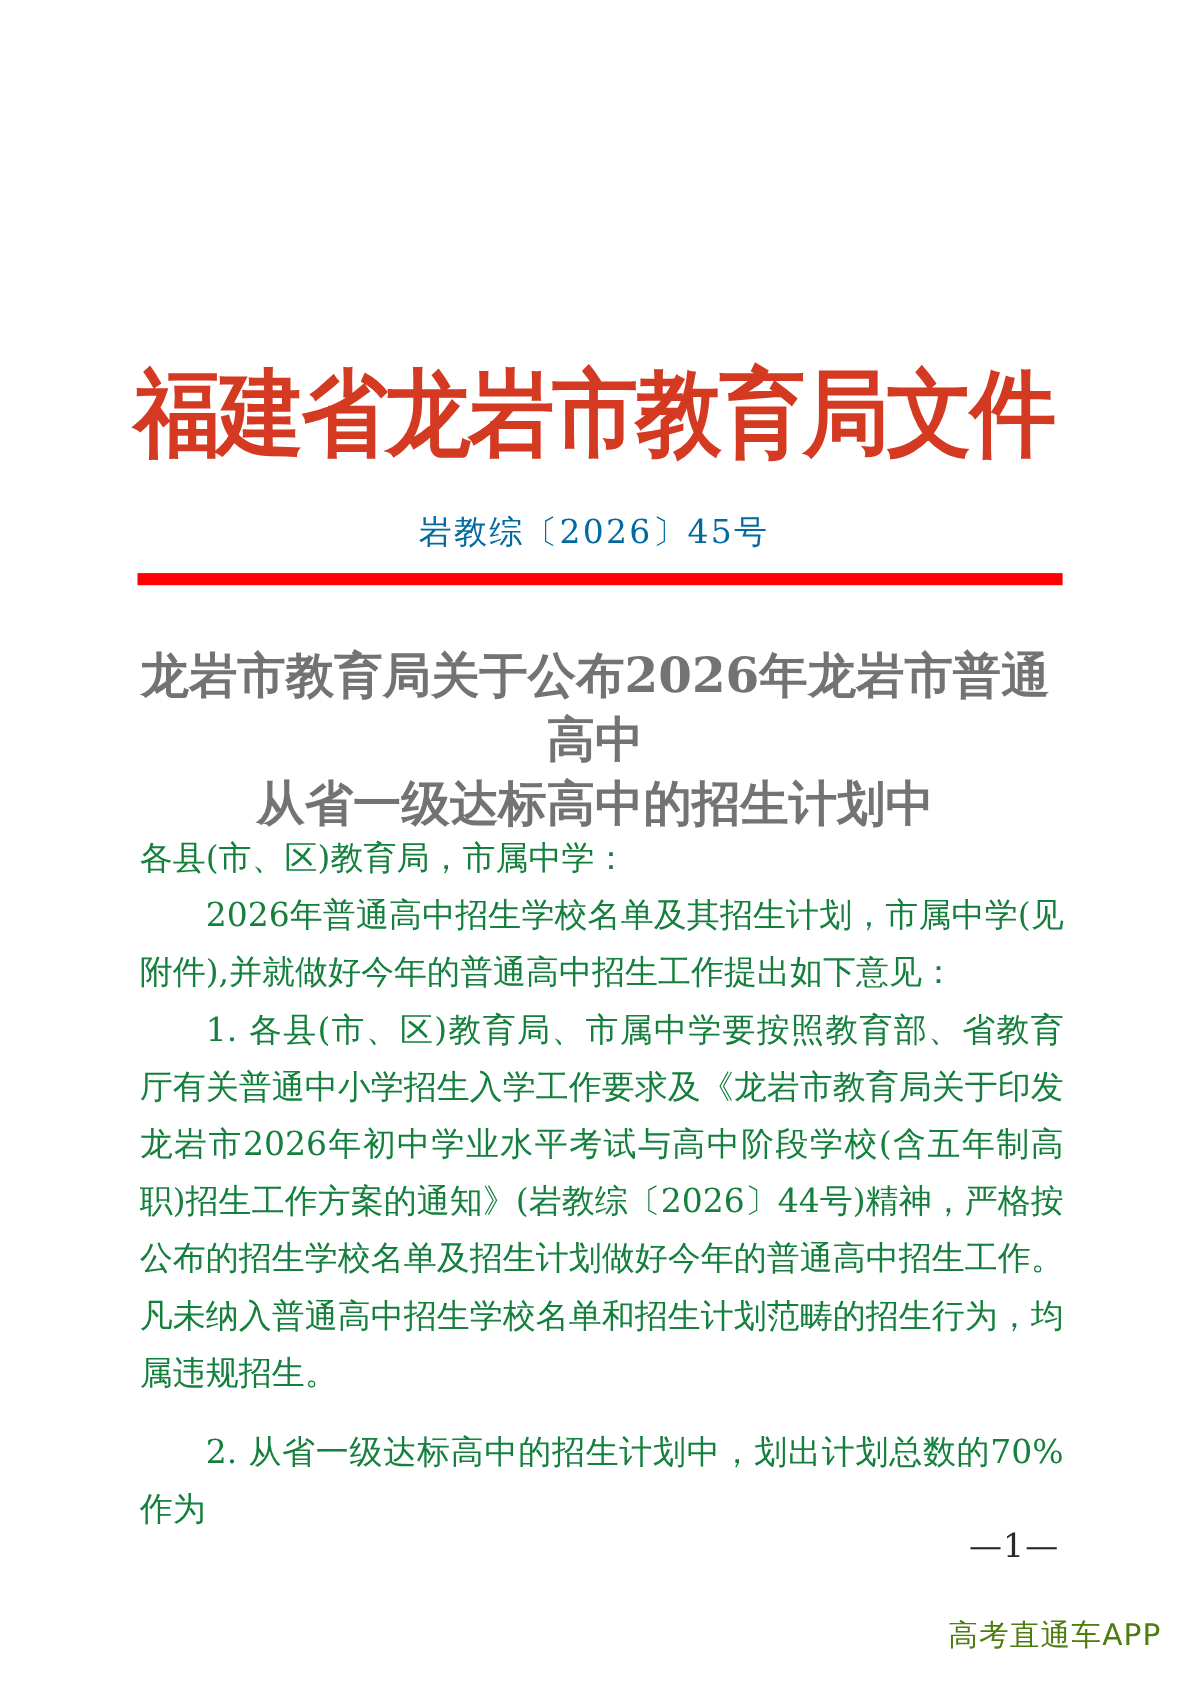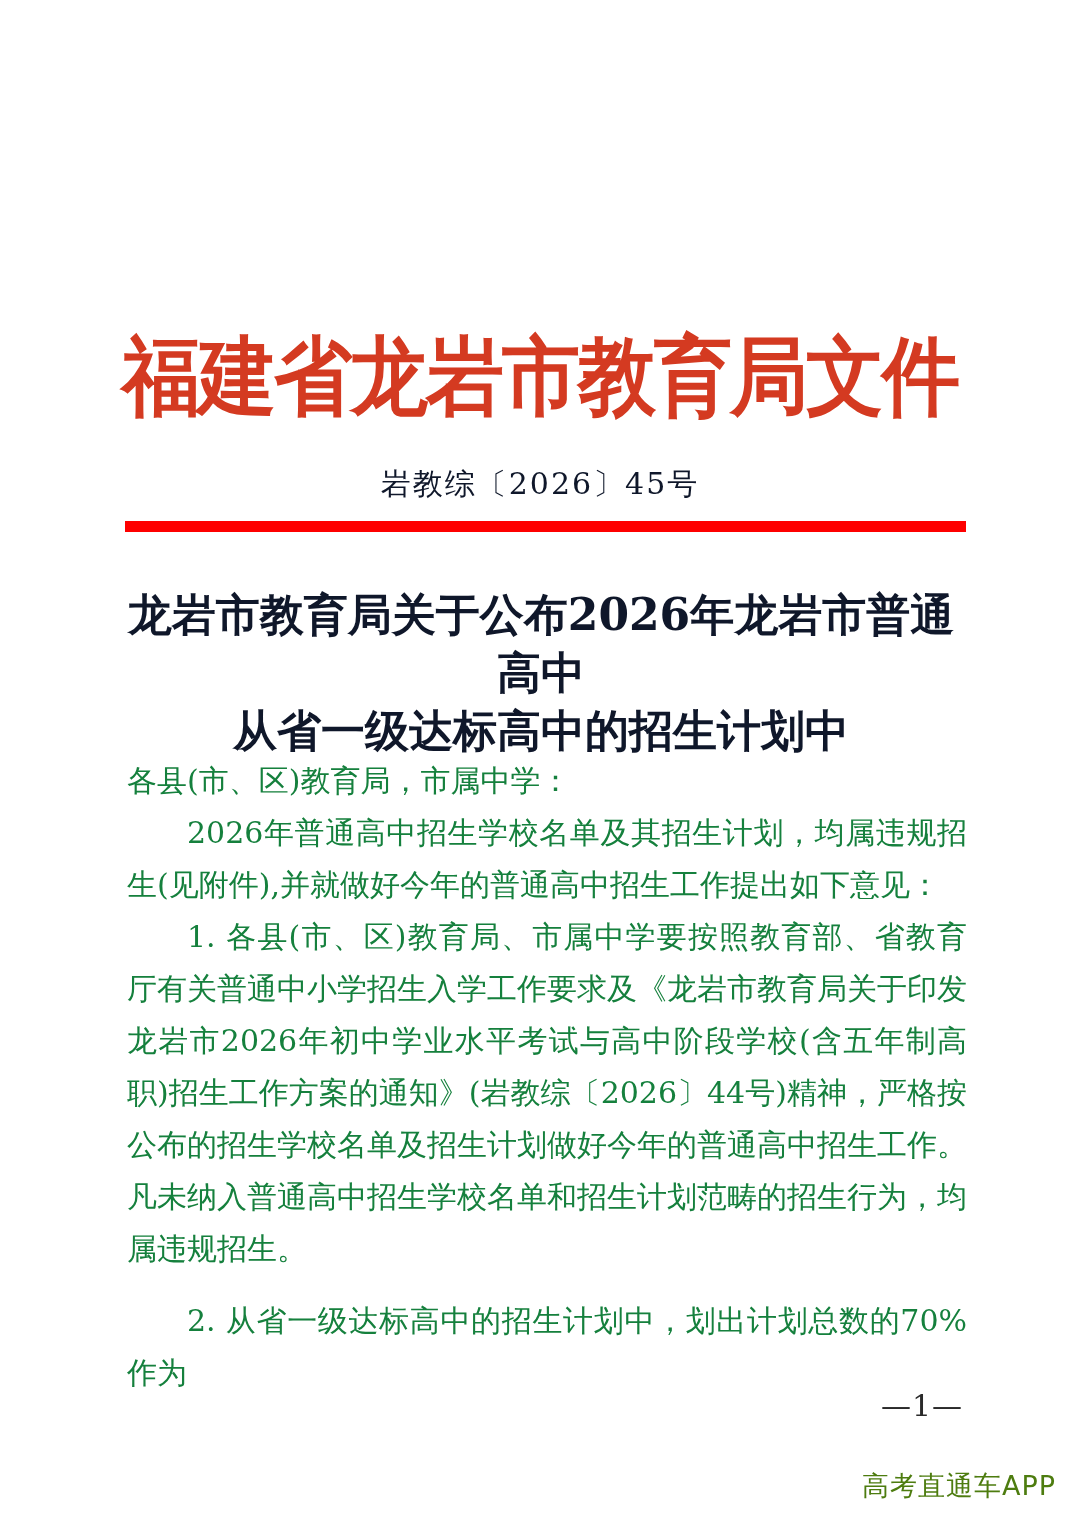--- a/index.html
+++ b/index.html
@@ -30,41 +30,41 @@
     transform-origin: center top;
     white-space: nowrap;
   }
   .doc-number {
     position: absolute;
     top: 464px;
     left: 0;
     width: 100%;
     text-align: center;
     font-size: 30px;
-    color: #0f172a;
+    color: #0369a1;
     letter-spacing: 2px;
   }
   .red-divider {
     position: absolute;
     top: 521px;
     left: 125px;
     width: 841px;
     height: 11px;
     background: #fe0000;
   }
   .doc-title {
     position: absolute;
     top: 586px;
     left: 120px;
     width: 842px;
     text-align: center;
     font-size: 44px;
     font-weight: bold;
     line-height: 58px;
-    color: #0f172a;
+    color: #737373;
   }
   .body-text {
     position: absolute;
     top: 755px;
     left: 127px;
     width: 840px;
     font-size: 30px;
     line-height: 52px;
     text-align: justify;
     color: #15803d;
@@ -108,21 +108,21 @@
 
   <div class="red-divider"></div>
 
   <div class="doc-title">
     <div>龙岩市教育局关于公布2026年龙岩市普通高中</div>
     <div>从省一级达标高中的招生计划中</div>
   </div>
 
   <div class="body-text">
     <p>各县(市、区)教育局，市属中学：</p>
-    <p class="indent">2026年普通高中招生学校名单及其招生计划，均属违规招生(见附件),并就做好今年的普通高中招生工作提出如下意见：</p>
+    <p class="indent">2026年普通高中招生学校名单及其招生计划，市属中学(见附件),并就做好今年的普通高中招生工作提出如下意见：</p>
     <p class="indent">1. 各县(市、区)教育局、市属中学要按照教育部、省教育厅有关普通中小学招生入学工作要求及《龙岩市教育局关于印发龙岩市2026年初中学业水平考试与高中阶段学校(含五年制高职)招生工作方案的通知》(岩教综〔2026〕44号)精神，严格按公布的招生学校名单及招生计划做好今年的普通高中招生工作。凡未纳入普通高中招生学校名单和招生计划范畴的招生行为，均属违规招生。</p>
     <p class="indent gap-before">2. 从省一级达标高中的招生计划中，划出计划总数的70%作为</p>
   </div>
 
   <div class="page-number">—1—</div>
 
   <div class="watermark">高考直通车APP</div>
 
 </div>
 

